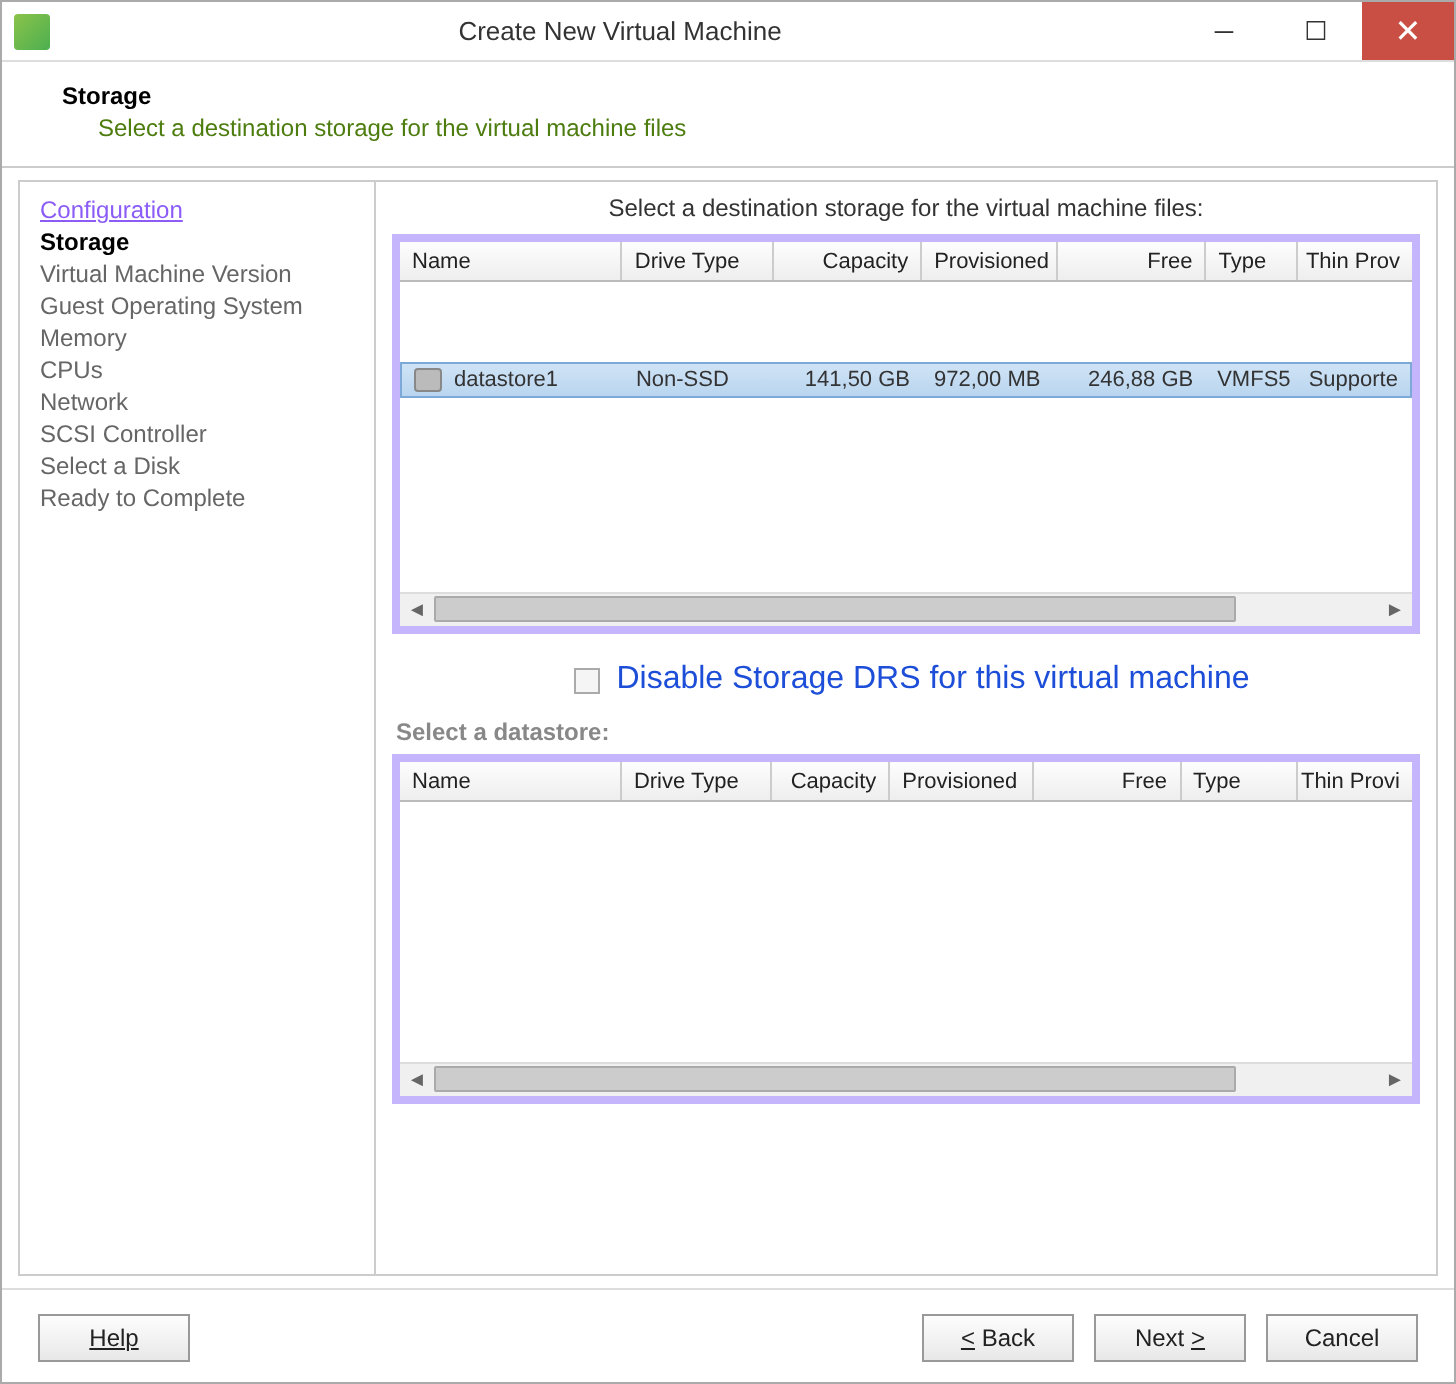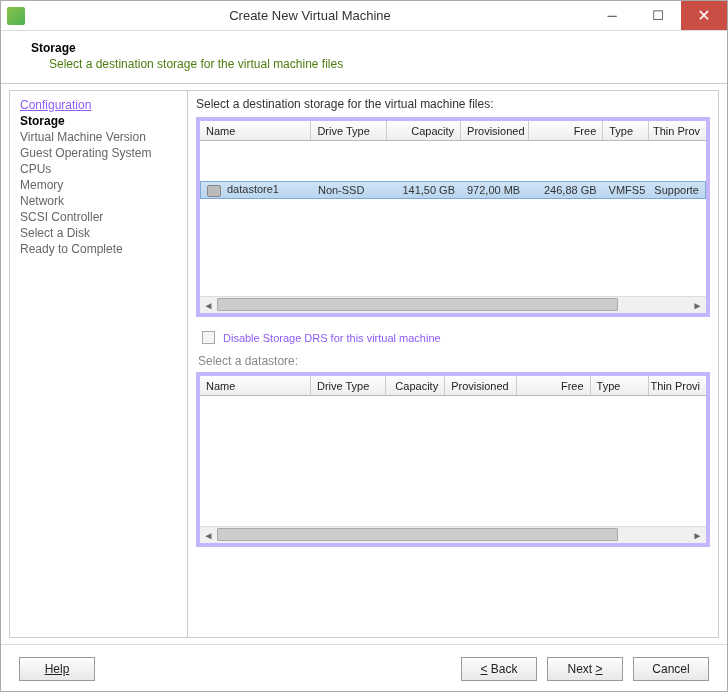--- a/index.html
+++ b/index.html
@@ -95,20 +95,21 @@
   .main {
     flex: 1;
     padding: 6px 8px;
     display: flex;
     flex-direction: column;
     overflow: hidden;
   }
   .prompt {
     color: #333;
     margin-bottom: 6px;
+    text-align: center;
   }
   .grid {
     border: 4px solid #c4b5fd;
     background: #fff;
     display: flex;
     flex-direction: column;
   }
   .grid.top { height: 200px; }
   .grid.bottom { height: 175px; }
   .grid-header {
@@ -194,33 +195,35 @@
     height: 13px;
     width: 85%;
     background: #ccc;
     border: 1px solid #aaa;
     border-radius: 1px;
   }
   .checkbox-row {
     margin: 14px 0 10px 6px;
     display: flex;
     align-items: center;
-    color: #8b5cf6;
-    font-size: 11px;
+    color: #1d4ed8;
+    font-size: 16px;
+    justify-content: center;
   }
   .checkbox-row .cb {
     width: 13px; height: 13px;
     border: 1px solid #aaa;
     margin-right: 8px;
     background: #f5f5f5;
   }
   .sub-prompt {
     color: #888;
     margin-bottom: 4px;
     padding-left: 2px;
+    font-weight: bold;
   }
   .c2-name { width: 118px; }
   .c2-drive { width: 80px; }
   .c2-cap { width: 62px; }
   .c2-prov { width: 76px; }
   .c2-free { width: 78px; }
   .c2-type { width: 62px; }
   .c2-thin { width: 60px; border-right: none; }
   .button-bar {
     height: 48px;
@@ -265,22 +268,22 @@
   <div class="h-title">Storage</div>
   <div class="h-sub">Select a destination storage for the virtual machine files</div>
 </div>
 
 <div class="body-area">
   <div class="sidebar">
     <div class="step link">Configuration</div>
     <div class="step current">Storage</div>
     <div class="step">Virtual Machine Version</div>
     <div class="step">Guest Operating System</div>
+    <div class="step">Memory</div>
     <div class="step">CPUs</div>
-    <div class="step">Memory</div>
     <div class="step">Network</div>
     <div class="step">SCSI Controller</div>
     <div class="step">Select a Disk</div>
     <div class="step">Ready to Complete</div>
   </div>
 
   <div class="main">
     <div class="prompt">Select a destination storage for the virtual machine files:</div>
 
     <div class="grid top">

